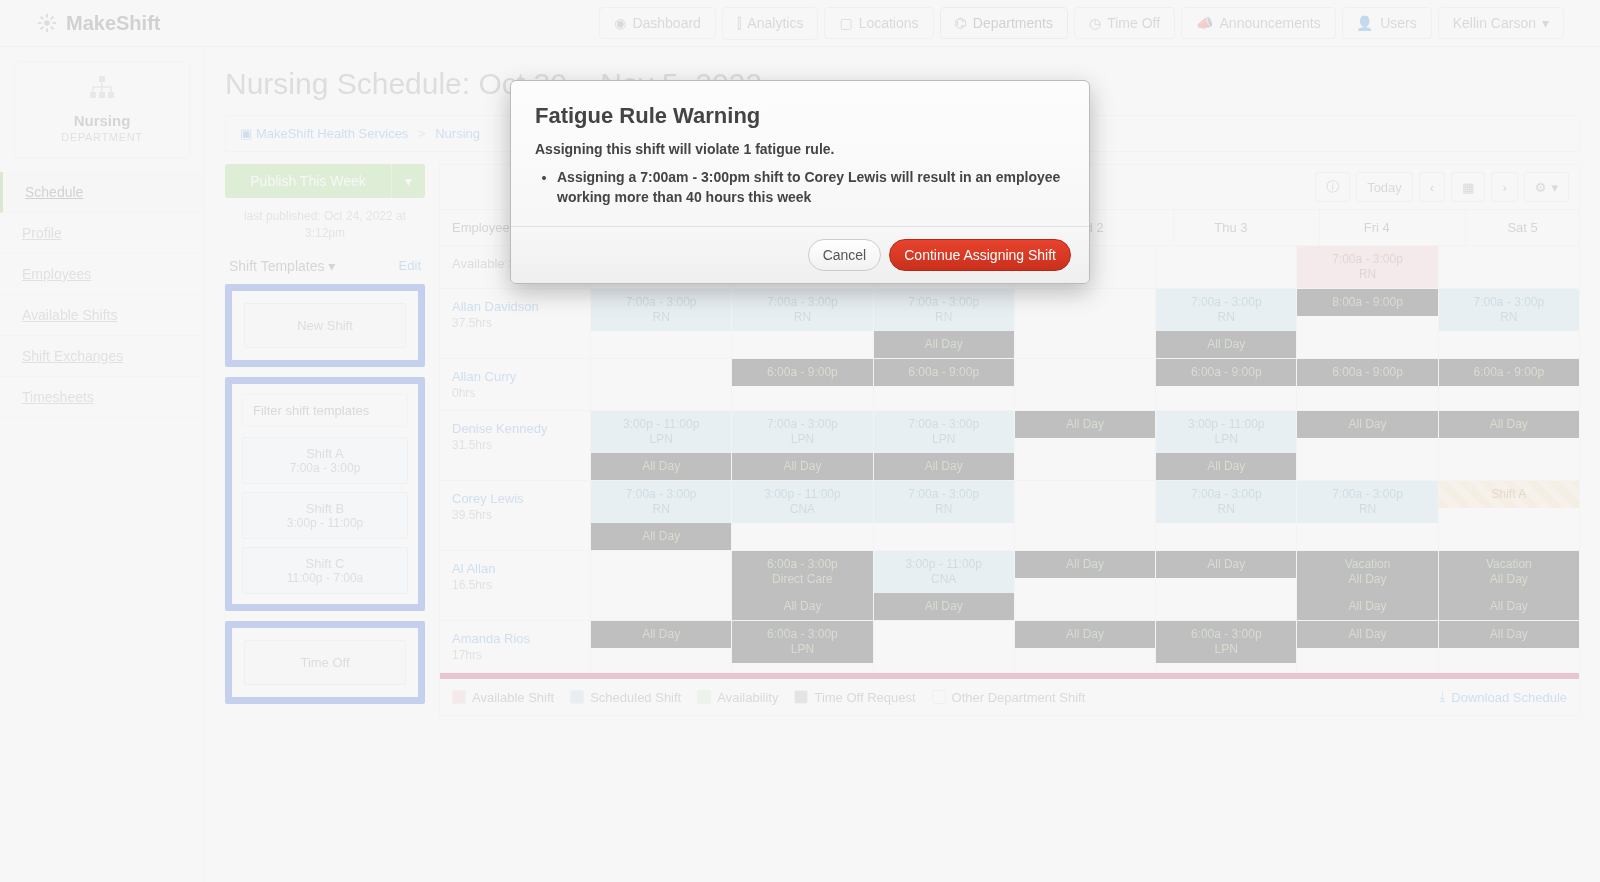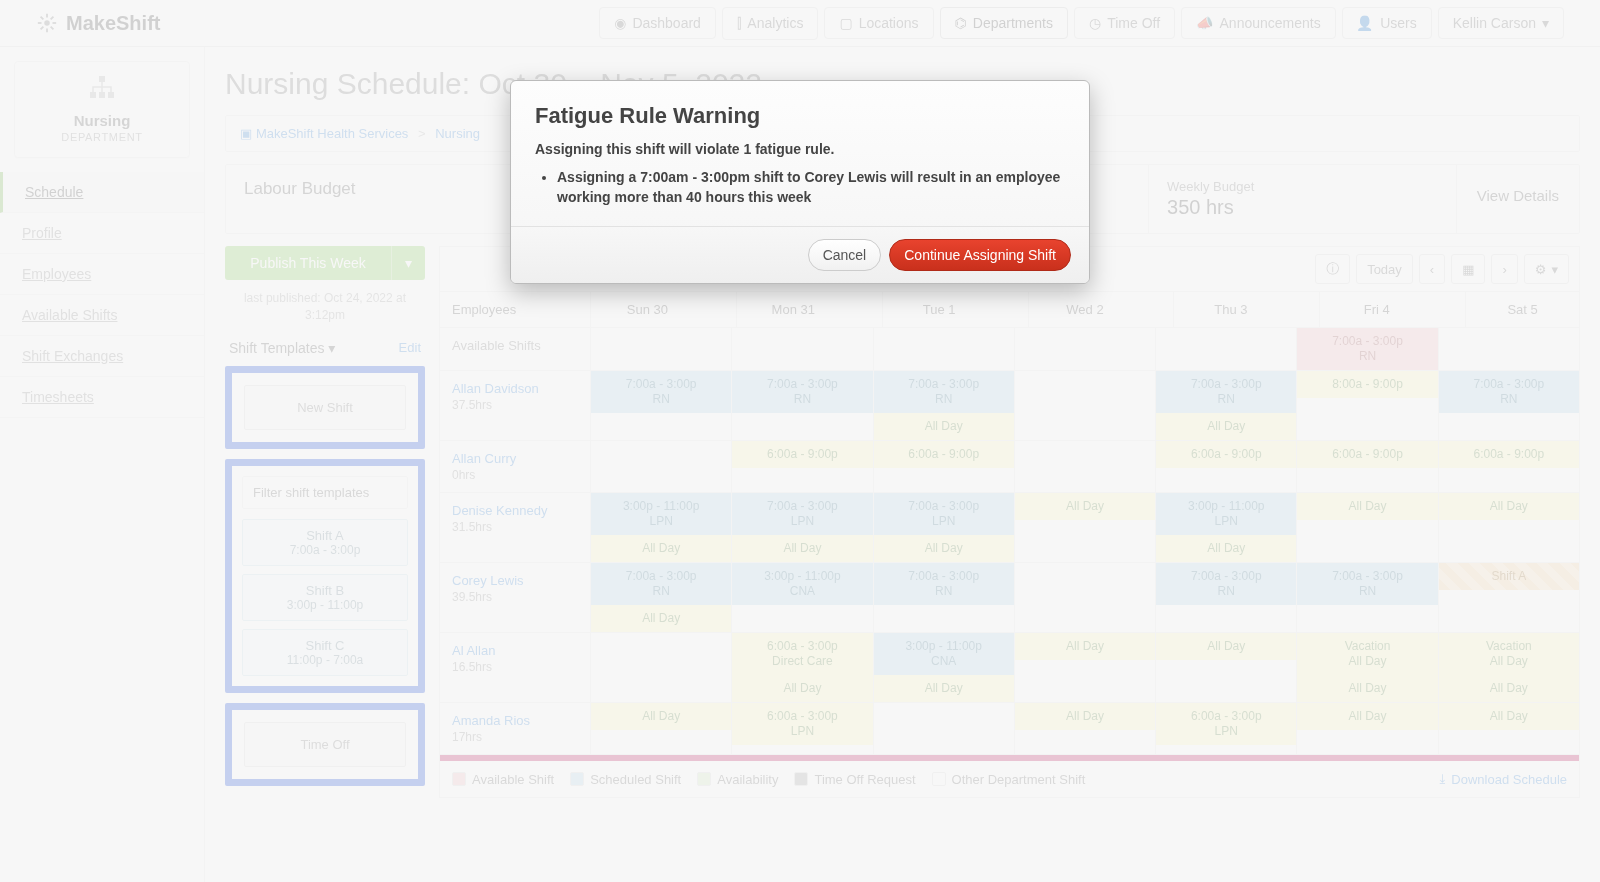--- a/index.html
+++ b/index.html
@@ -51,21 +51,21 @@
 .gh-emp { width: 150px; padding: 10px 12px; font-size: 13px; color: #666; }
 .gh-day { flex: 1; text-align: center; padding: 10px 4px; font-size: 13px; color: #666; border-left: 1px solid #eee; }
 .grid-row { display: flex; border-bottom: 1px solid #eee; }
 .gr-emp { width: 150px; padding: 10px 12px; font-size: 13px; }
 .gr-emp .nm { color: #4a90d9; cursor: pointer; }
 .gr-emp .hr { color: #999; font-size: 12px; margin-top: 2px; }
 .gr-day { flex: 1; border-left: 1px solid #eee; display: flex; flex-direction: column; }
 .chip { font-size: 12px; text-align: center; padding: 6px 2px; line-height: 1.25; }
 .chip .l2 { display: block; font-size: 12px; }
 .c-blue { background: #b9dcec; color: #4f7f96; }
-.c-grn { background: #fef9c3; color: #6c8f53; }
+.c-grn { background: #000000; color: #6c8f53; }
 .c-pink { background: #f6c4c7; color: #a05a5e; }
 .c-orng { background: repeating-linear-gradient(45deg,#f6d6a7,#f6d6a7 8px,#f9e3c2 8px,#f9e3c2 16px); color: #a0783d; }
 .legend { display: flex; align-items: center; gap: 16px; padding: 10px 12px; font-size: 13px; color: #777; border-top: 6px solid #be185d; }
 .leg { display: flex; align-items: center; gap: 6px; }
 .leg .sw { width: 14px; height: 14px; border: 1px solid #ddd; border-radius: 2px; }
 .leg-dl { margin-left: auto; color: #4a90d9; cursor: pointer; }
 
 .backdrop { position: absolute; inset: 0; background: rgba(245,245,245,.78); }
 .modal { position: absolute; left: 50%; top: 80px; transform: translateX(-50%); width: 580px; background: linear-gradient(#fdfdfd,#f4f4f4); border: 1px solid #bbb; border-radius: 6px; box-shadow: 0 8px 24px rgba(0,0,0,.25); }
 .modal-body { padding: 22px 24px 18px; }
@@ -153,32 +153,20 @@
 <div class="main">
   <div class="page-title">Nursing Schedule: Oct 30 – Nov 5, 2022</div>
 
   <div class="crumb">
     <span style="color:#4a90d9;">▣ </span>
     <span>MakeShift Health Services</span>
     <span class="sep">&gt;</span>
     <span>Nursing</span>
   </div>
 
-  <div class="budget">
-    <div class="cell">
-      <div class="lbl" style="font-size:17px;color:#666;">Labour Budget</div>
-    </div>
-    <div class="cell"></div>
-    <div class="cell"></div>
-    <div class="cell">
-      <div class="lbl">Weekly Budget</div>
-      <div class="val">350 hrs</div>
-    </div>
-    <div class="det">View Details</div>
-  </div>
 
   <div class="content-row">
 
     <div class="left-col">
       <div class="publish">
         <div class="publish-btn">Publish This Week</div>
         <div class="publish-dd">
             <span>▾</span>
           </div>
       </div>

